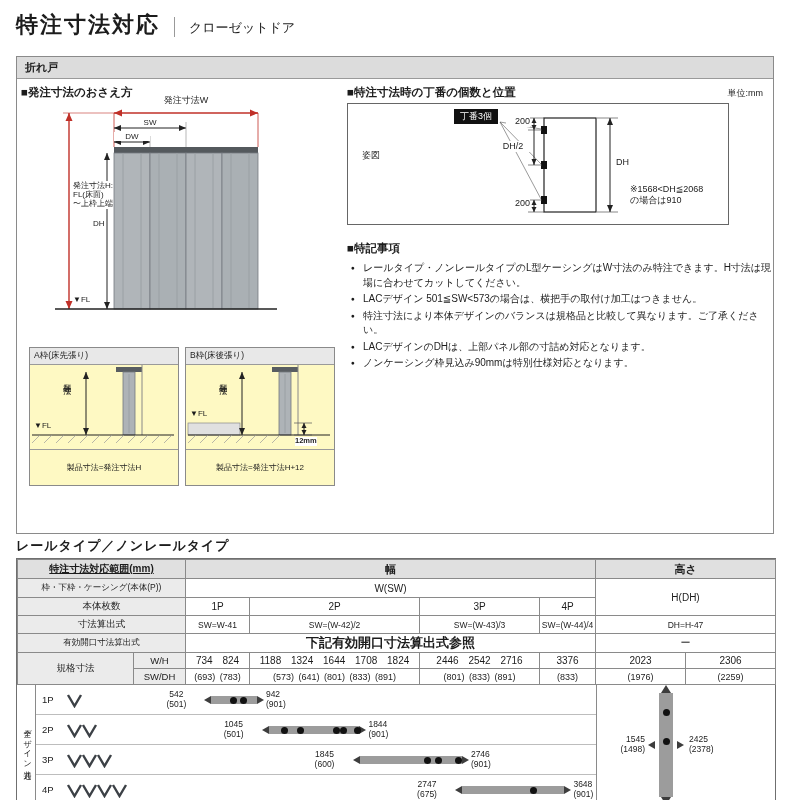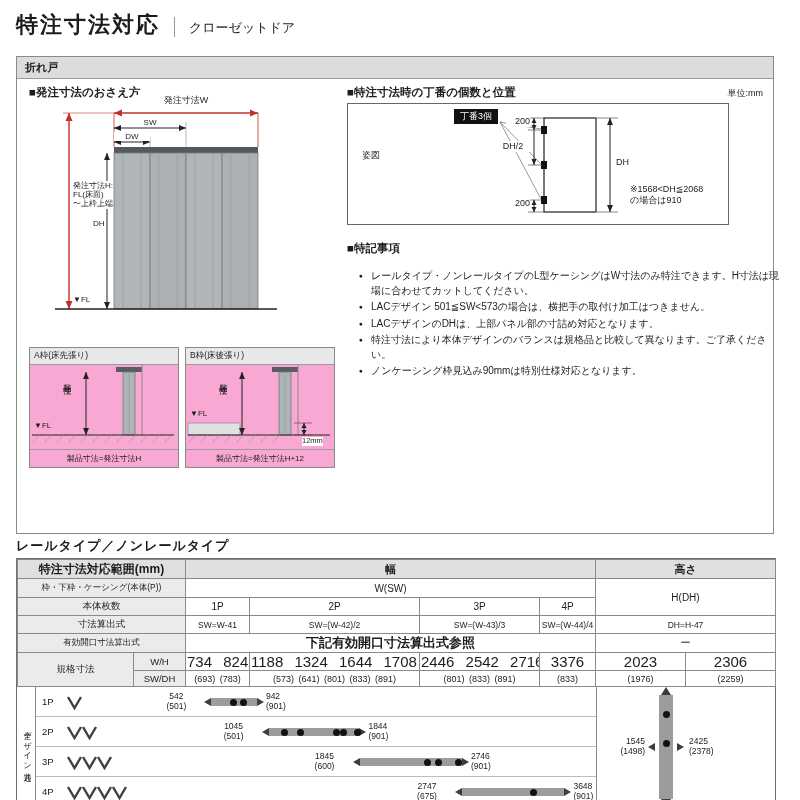--- a/index.html
+++ b/index.html
@@ -21,50 +21,50 @@
 
   
   .door-diagram{position:absolute;left:12px;top:16px;width:320px;height:240px;}
   .door-diagram svg{position:absolute;left:0;top:0;}
   .dlabel{position:absolute;font-size:9px;line-height:1.15;background:#fff;white-space:nowrap;}
   .dlabel.small{font-size:8px;}
   .center{text-align:center;}
 
   
   .frames{position:absolute;left:12px;top:268px;display:flex;gap:6px;}
-  .frame-box{width:148px;border:1px solid #8a8a8a;background:#f9a8d4;}
+  .frame-box{width:148px;border:1px solid #8a8a8a;background:#fef9c3;}
   .frame-head{font-size:8.5px;background:#e8e8e8;border-bottom:1px solid #9a9a9a;padding:2px 4px;}
   .frame-body{position:relative;height:84px;}
   .frame-body .dlabel{background:transparent;}
   .vtext{writing-mode:vertical-rl;letter-spacing:1px;}
-  .frame-foot{font-size:8px;border-top:1px solid #9a9a9a;text-align:center;padding:3px 0;}
+  .frame-foot{font-size:8px;border-top:1px solid #9a9a9a;text-align:center;padding:12px 0;}
 
   
   .hinge-box{position:absolute;left:330px;top:24px;width:382px;height:122px;border:1px solid #666;box-sizing:border-box;background:#fff;}
   .hinge-box .hlabel{position:absolute;font-size:9px;background:#fff;white-space:nowrap;line-height:1.2;}
   .badge{position:absolute;left:106px;top:5px;background:#111;color:#fff;font-size:9px;padding:1px 6px;}
 
   
   .notes-title{left:330px;top:162px;}
-  .notes{position:absolute;left:330px;top:178px;width:424px;margin:12px;padding:0;font-size:10px;line-height:1.45;}
+  .notes{position:absolute;left:330px;top:178px;width:424px;margin:4px;padding:0;font-size:10px;line-height:1.45;}
   .notes li{list-style:none;position:relative;padding-left:12px;margin-bottom:2px;}
   .notes li::before{content:"●";position:absolute;left:0;top:2px;font-size:6.5px;}
 
   
   .rail-heading{position:absolute;left:16px;top:537px;margin:0;font-size:13px;font-weight:bold;letter-spacing:1px;}
 
   
   .spec-wrap{position:absolute;left:16px;top:558px;width:760px;border:1px solid #6f6f6f;box-sizing:border-box;background:#fff;}
   table.spec{border-collapse:collapse;table-layout:fixed;width:758px;}
   .spec td{border:1px solid #8a8a8a;text-align:center;font-size:10px;padding:0 1px;overflow:hidden;white-space:nowrap;}
   .spec tr.rh18 td{height:18px}.spec tr.rh17 td{height:17px}.spec tr.rh15 td{height:15px}
   .spec td.lab{background:#ebebeb;font-size:9.5px;}
   .spec td.hd{background:#e0e0e0;font-weight:bold;}
   .spec td.sm{font-size:8.5px;}
-  .spec td.nums{font-size:15px;word-spacing:7px;margin-left:36px;}
+  .spec td.nums{font-size:10px;word-spacing:7px;margin-left:36px;}
   .spec td.pnums{font-size:9px;word-spacing:2px;}
   .b{font-weight:bold;}
 
   
   .chart-part{display:flex;height:120px;}
   .common-strip{width:19px;border-right:1px solid #8a8a8a;box-sizing:border-box;display:flex;align-items:center;justify-content:center;}
   .common-strip span{writing-mode:vertical-rl;font-size:8px;letter-spacing:1px;}
   .chart-rows{width:561px;border-right:1px solid #8a8a8a;box-sizing:border-box;position:relative;}
   .chart-row{position:relative;height:30px;border-bottom:1px solid #bdbdbd;box-sizing:border-box;}
   .chart-row:last-child{border-bottom:none;}
@@ -93,21 +93,21 @@
   <div class="page-header">
     <h1>特注寸法対応</h1>
     <div class="vdiv"></div>
     <div class="subtitle">クローゼットドア</div>
   </div>
 
   <div class="panel">
     <div class="panel-tab">折れ戸</div>
     <div class="panel-body">
 
-      <div class="sec-title" style="left:12px;top:6px;">■発注寸法のおさえ方</div>
+      <div class="sec-title" style="left:4px;top:6px;">■発注寸法のおさえ方</div>
       <div class="unit">単位:mm</div>
       <div class="sec-title" style="left:330px;top:6px;">■特注寸法時の丁番の個数と位置</div>
 
       <div class="door-diagram">
         <svg width="320" height="240" xmlns="http://www.w3.org/2000/svg">
 
           <line x1="85" y1="18" x2="229" y2="18" stroke="#c03028" stroke-width="1.4"></line>
           <polygon points="85,18 93,14.5 93,21.5" fill="#c03028"></polygon>
           <polygon points="229,18 221,14.5 221,21.5" fill="#c03028"></polygon>
           <line x1="85" y1="18" x2="85" y2="52" stroke="#c03028" stroke-width="0.8"></line>
@@ -214,21 +214,21 @@
               <line x1="14" y1="78" x2="22" y2="70" stroke="#999" stroke-width="0.7"></line>
               <line x1="26" y1="78" x2="34" y2="70" stroke="#999" stroke-width="0.7"></line>
               <line x1="38" y1="78" x2="46" y2="70" stroke="#999" stroke-width="0.7"></line>
               <line x1="50" y1="78" x2="58" y2="70" stroke="#999" stroke-width="0.7"></line>
               <line x1="62" y1="78" x2="70" y2="70" stroke="#999" stroke-width="0.7"></line>
               <line x1="74" y1="78" x2="82" y2="70" stroke="#999" stroke-width="0.7"></line>
               <line x1="86" y1="78" x2="94" y2="70" stroke="#999" stroke-width="0.7"></line>
             </svg>
             <div class="dlabel small vtext" style="left:32px;top:12px;">製品寸法</div>
             <div class="dlabel small" style="left:4px;top:44px;">▼FL</div>
-            <div class="dlabel" style="left:116px;top:72px;font-size:7.5px;background:#fff;">12mm</div>
+            <div class="dlabel" style="left:109px;top:72px;font-size:7.5px;background:#fff;font-weight:bold;">12mm</div>
           </div>
           <div class="frame-foot">製品寸法=発注寸法H+12</div>
         </div>
       </div>
 
       <div class="hinge-box">
         <svg width="380" height="120" xmlns="http://www.w3.org/2000/svg">
           <line x1="152" y1="18" x2="193" y2="25" stroke="#555" stroke-width="0.6"></line>
           <line x1="152" y1="18" x2="193" y2="60" stroke="#555" stroke-width="0.6"></line>
           <line x1="152" y1="18" x2="193" y2="95" stroke="#555" stroke-width="0.6"></line>
@@ -264,22 +264,22 @@
         <div class="hlabel" style="left:282px;top:80px;">
           <span style="display:block;">※1568&lt;DH≦2068</span>
           <span style="display:block;">の場合は910</span>
         </div>
       </div>
 
       <div class="sec-title notes-title">■特記事項</div>
       <ul class="notes">
         <li>レールタイプ・ノンレールタイプのL型ケーシングはW寸法のみ特注できます。H寸法は現場に合わせてカットしてください。</li>
         <li>LACデザイン 501≦SW&lt;573の場合は、横把手の取付け加工はつきません。</li>
+        <li>特注寸法により本体デザインのバランスは規格品と比較して異なります。ご了承ください。</li>
         <li>LACデザインのDHは、上部パネル部の寸詰め対応となります。</li>
-        <li>特注寸法により本体デザインのバランスは規格品と比較して異なります。ご了承ください。</li>
         <li>ノンケーシング枠見込み90mmは特別仕様対応となります。</li>
       </ul>
     </div>
   </div>
 
   <h2 class="rail-heading">レールタイプ／ノンレールタイプ</h2>
 
   <div class="spec-wrap">
     <table class="spec">
       <colgroup>
@@ -287,21 +287,21 @@
           <col style="width:52px">
         <col style="width:64px">
           <col style="width:170px">
           <col style="width:120px">
           <col style="width:56px">
         <col style="width:90px">
           <col style="width:90px">
       </colgroup>
       <tbody>
           <tr class="rh18">
-        <td colspan="2" class="hd" style="font-size:12px;">特注寸法対応範囲(mm)</td>
+        <td colspan="2" class="hd" style="font-size:10px;text-decoration:underline;">特注寸法対応範囲(mm)</td>
         <td colspan="4" class="hd" style="font-size:11px;">幅</td>
         <td colspan="2" class="hd" style="font-size:11px;">高さ</td>
       </tr>
       <tr class="rh18">
         <td colspan="2" class="lab sm">枠・下枠・ケーシング(本体(P))</td>
         <td colspan="4">W(SW)</td>
         <td colspan="2" rowspan="2">H(DH)</td>
       </tr>
       <tr class="rh17">
         <td colspan="2" class="lab">本体枚数</td>

